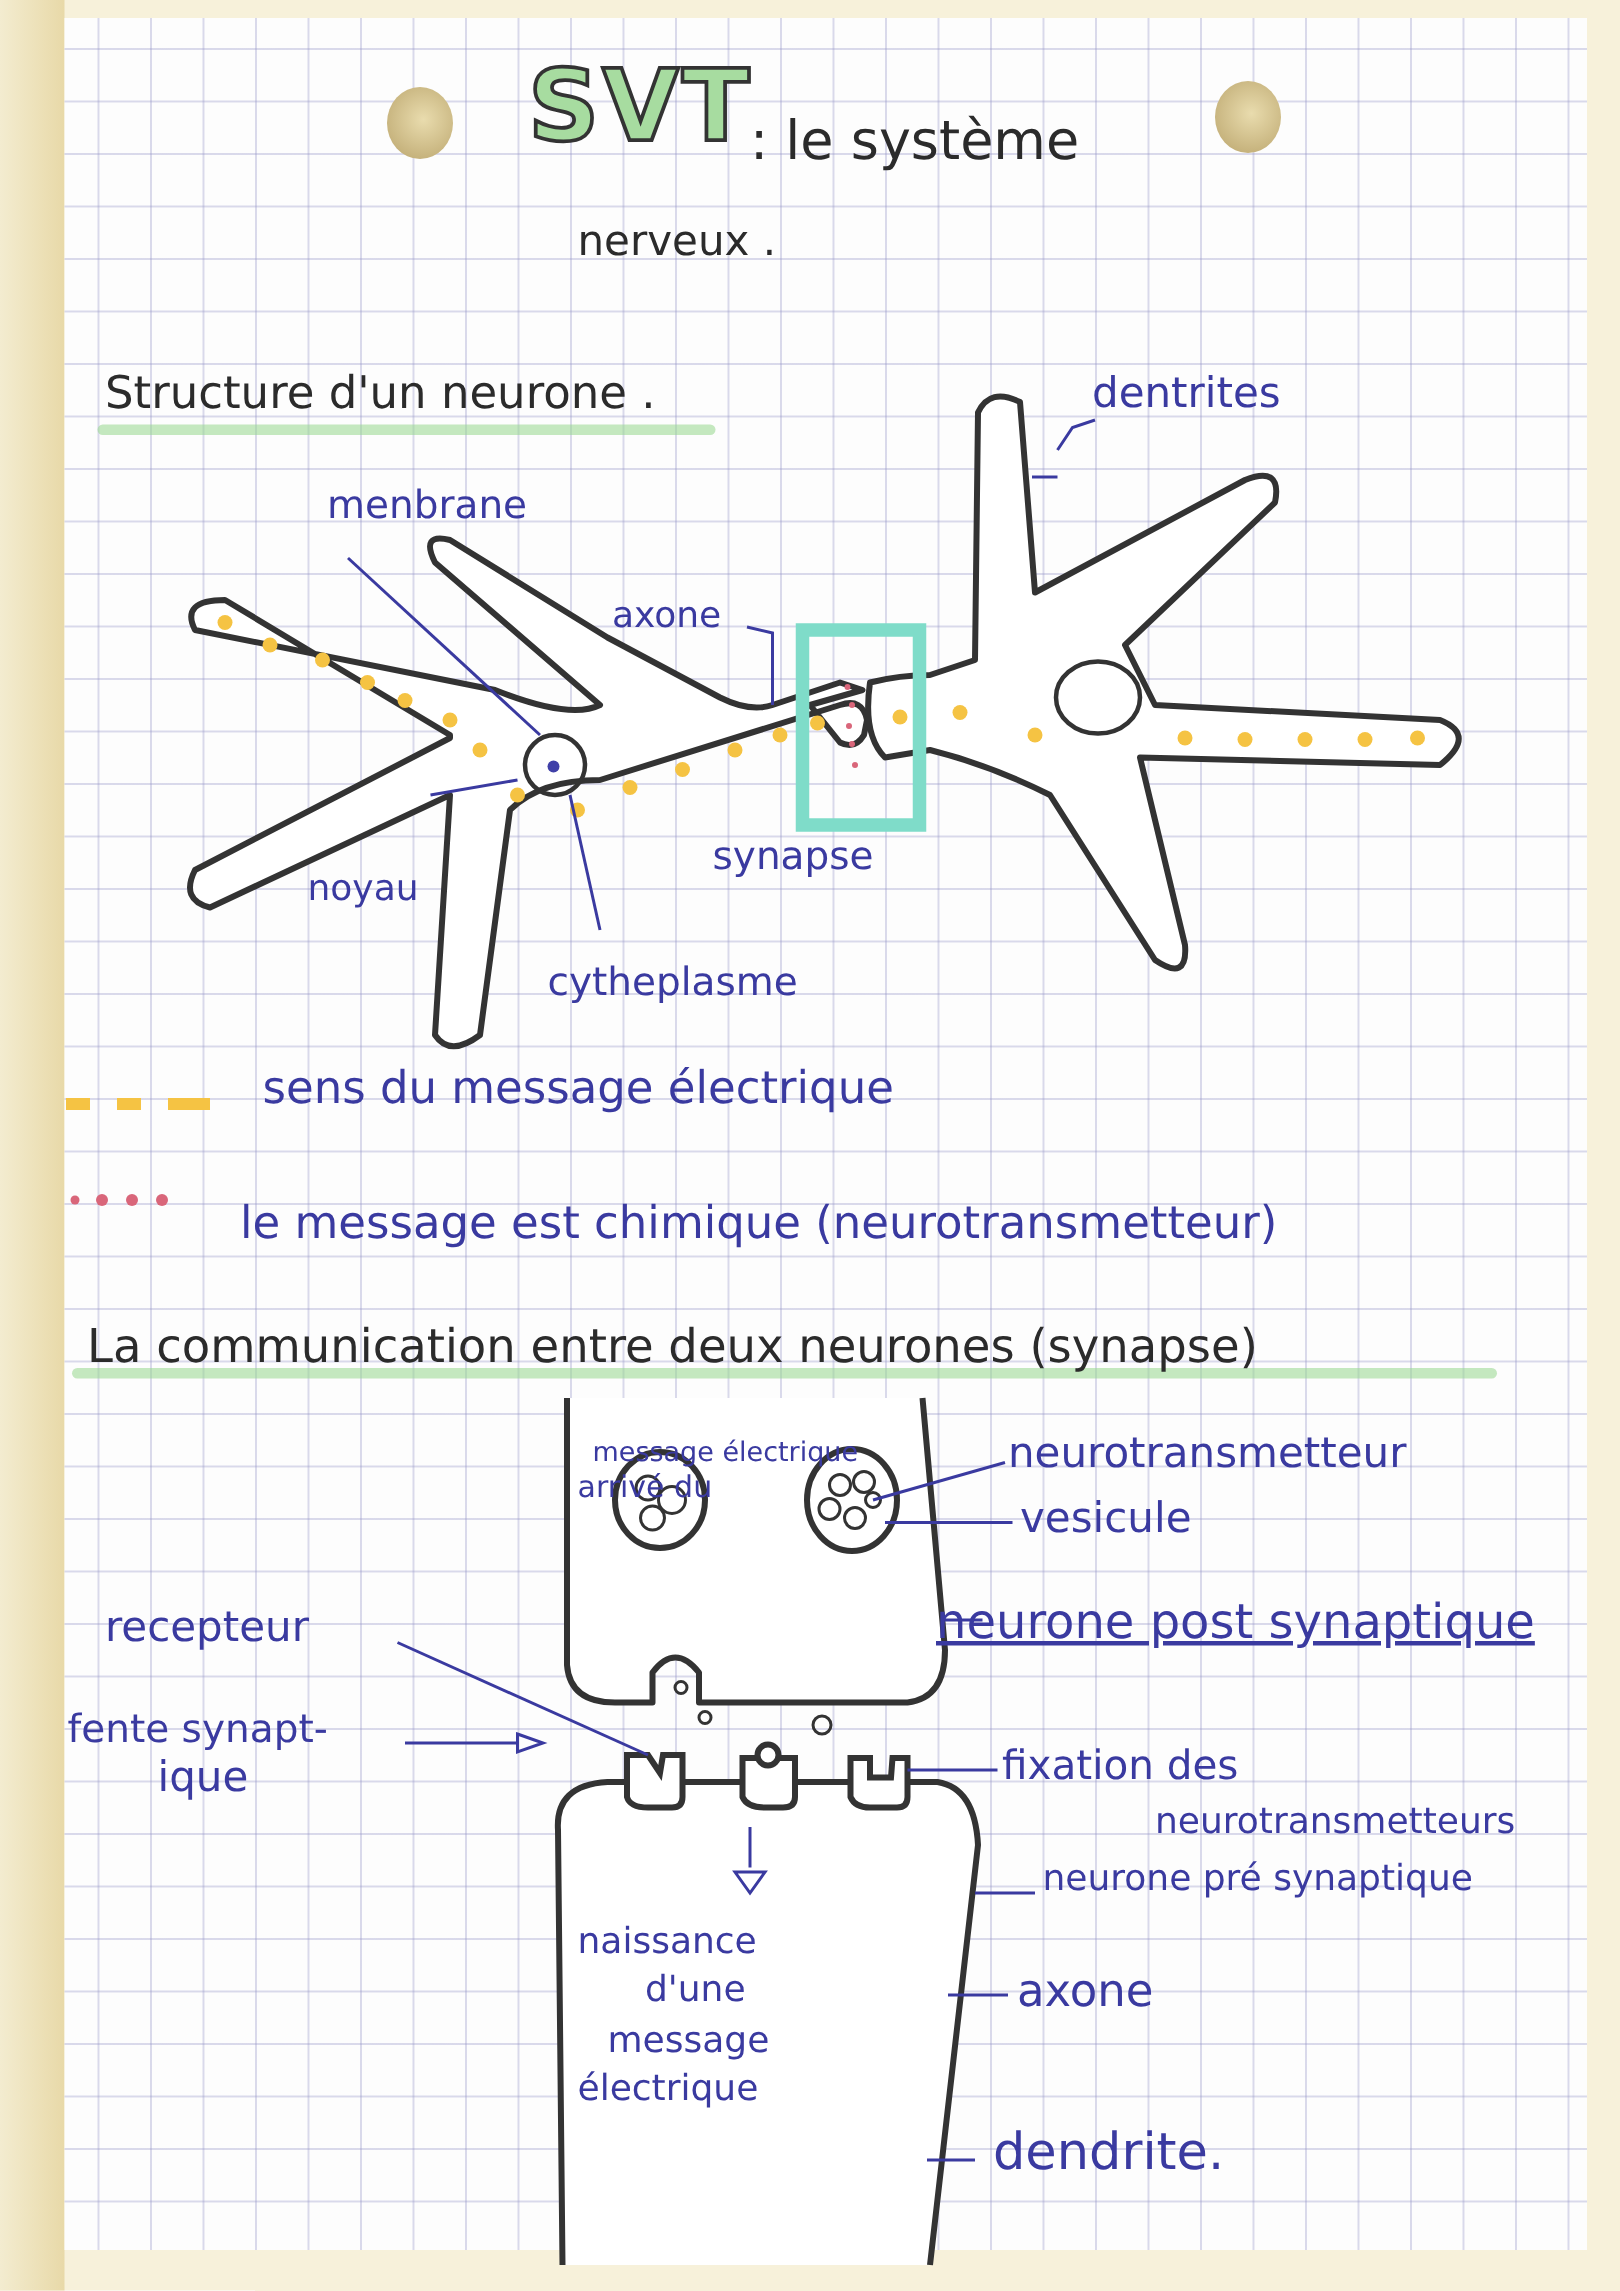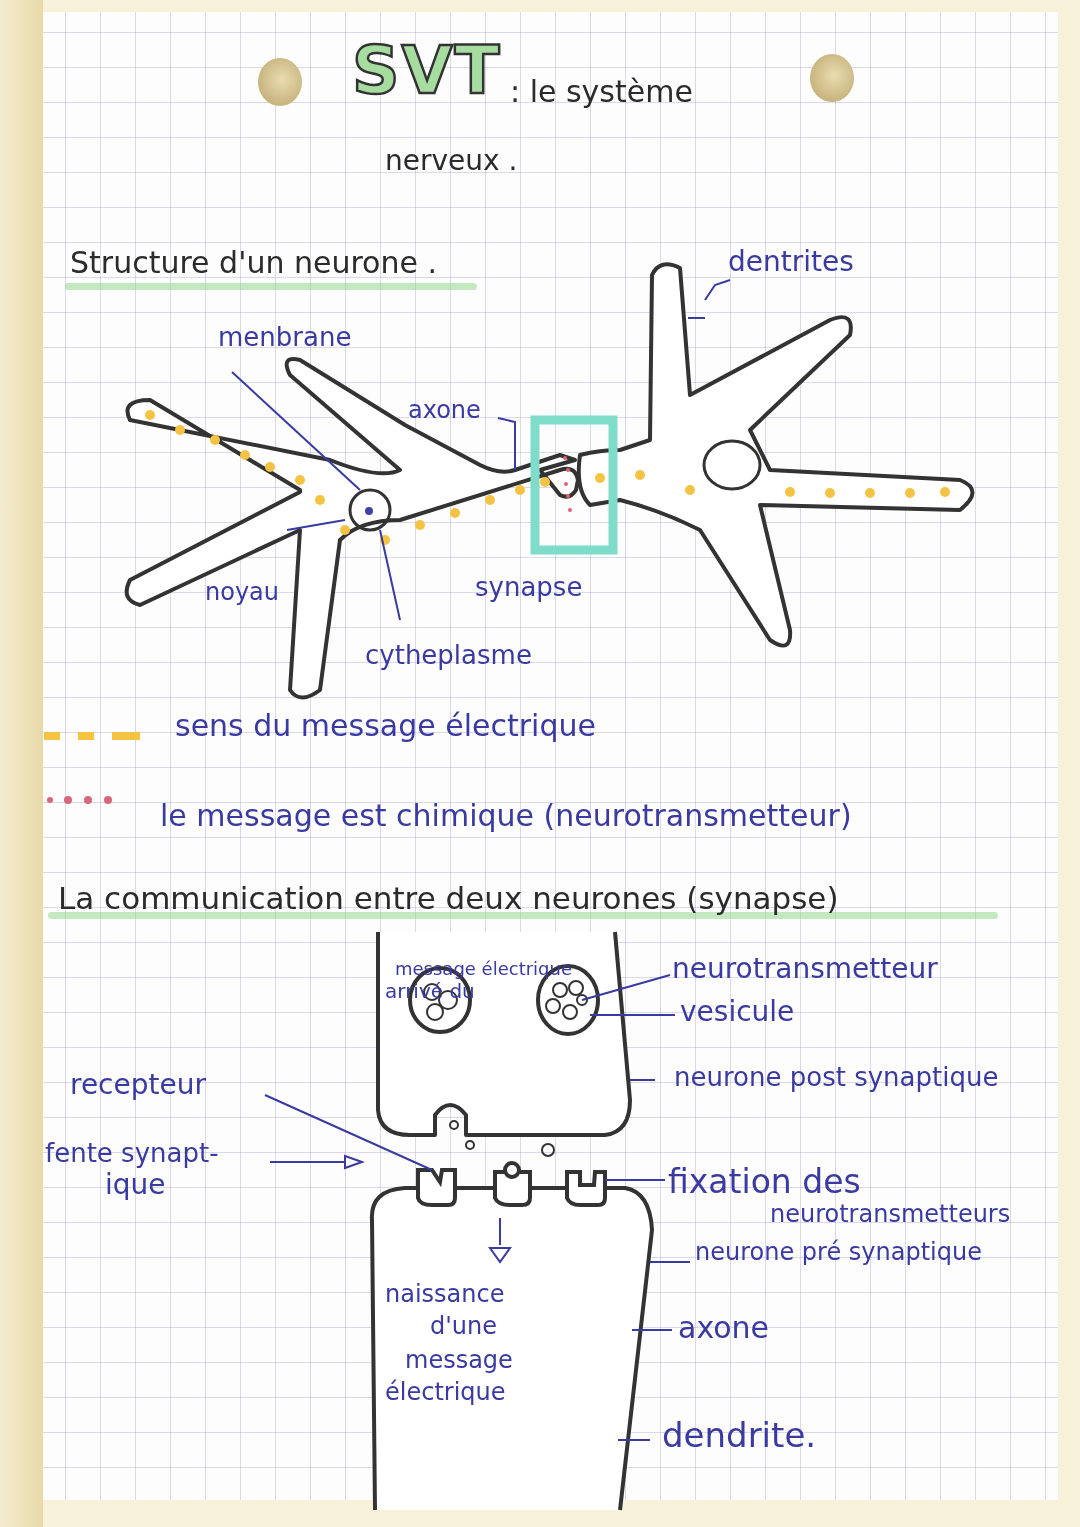--- a/index.html
+++ b/index.html
@@ -21,21 +21,21 @@
 </style>
 </head>
 <body>
 
 <div class="spine"></div>
 <div class="paper"></div>
 <div class="hole" style="left:258px;top:58px;"></div>
 <div class="hole" style="left:810px;top:54px;"></div>
 
 <div class="t title-svt" style="left:352px;top:32px;">SVT</div>
-<div class="t hand-black" style="left:500px;top:74px;font-size:30px;margin-left:10px;">: le système</div>
+<div class="t hand-black" style="left:500px;top:74px;font-size:36px;">: le système</div>
 <div class="t hand-black" style="left:385px;top:144px;font-size:28px;">nerveux .</div>
 
 <div class="hl" style="left:65px;top:283px;width:412px;"></div>
 <div class="t hand-black" style="left:70px;top:245px;font-size:30px;">Structure d'un neurone .</div>
 
 <svg width="1080" height="1527">
   <g fill="#fff" stroke="#333" stroke-width="4" stroke-linejoin="round">
 
     <path d="M130,420 Q120,400 150,400 L300,490 L300,492 L130,580 Q120,600 140,605 L300,530 L290,690 Q300,705 320,690 L340,540 Q360,520 400,520 L560,470 Q575,465 578,480 L576,490 Q570,500 560,495 L540,470 L575,460 L560,455 L515,470 Q500,475 480,465 L405,425 L300,360 Q280,355 290,375 L400,470 Q380,480 330,460 Z"></path>
 
@@ -140,38 +140,38 @@
     <path d="M618,1440 L650,1440"></path>
     <path d="M500,1218 L500,1245"></path>
     <path d="M490,1248 L510,1248 L500,1262 Z"></path>
   </g>
 </svg>
 
 <div class="t hand-blue" style="left:218px;top:322px;font-size:26px;">menbrane</div>
 <div class="t hand-blue" style="left:408px;top:396px;font-size:24px;">axone</div>
 <div class="t hand-blue" style="left:728px;top:245px;font-size:28px;">dentrites</div>
 <div class="t hand-blue" style="left:205px;top:578px;font-size:24px;">noyau</div>
-<div class="t hand-blue" style="left:475px;top:572px;font-size:26px;">synapse</div>
+<div class="t hand-blue" style="left:475px;top:556px;font-size:26px;">synapse</div>
 <div class="t hand-blue" style="left:365px;top:640px;font-size:26px;">cytheplasme</div>
 
 <div class="t hand-blue" style="left:175px;top:708px;font-size:30px;">sens du message électrique</div>
 <div class="t hand-blue" style="left:160px;top:778px;font-size:30px;margin-top:20px;">le message est chimique (neurotransmetteur)</div>
 
 <div class="hl" style="left:48px;top:912px;width:950px;"></div>
 <div class="t hand-black" style="left:58px;top:880px;font-size:31px;">La communication entre deux neurones (synapse)</div>
 
 <div class="t hand-blue" style="left:385px;top:979px;font-size:20px;">arrivé du</div>
 <div class="t hand-blue" style="left:395px;top:958px;font-size:18px;">message électrique</div>
 <div class="t hand-blue" style="left:672px;top:952px;font-size:28px;">neurotransmetteur</div>
 <div class="t hand-blue" style="left:680px;top:995px;font-size:28px;">vesicule</div>
-<div class="t hand-blue" style="left:674px;top:1062px;font-size:26px;">neurone post synaptique</div>
+<div class="t hand-blue" style="left:624px;top:1062px;font-size:32px;text-decoration:underline;">neurone post synaptique</div>
 <div class="t hand-blue" style="left:70px;top:1068px;font-size:28px;">recepteur</div>
 <div class="t hand-blue" style="left:45px;top:1138px;font-size:26px;">fente synapt-</div>
 <div class="t hand-blue" style="left:105px;top:1168px;font-size:28px;">ique</div>
-<div class="t hand-blue" style="left:668px;top:1162px;font-size:33px;">fixation des</div>
+<div class="t hand-blue" style="left:668px;top:1162px;font-size:27px;">fixation des</div>
 <div class="t hand-blue" style="left:770px;top:1200px;font-size:24px;">neurotransmetteurs</div>
 <div class="t hand-blue" style="left:695px;top:1238px;font-size:24px;">neurone pré synaptique</div>
 <div class="t hand-blue" style="left:385px;top:1280px;font-size:24px;">naissance</div>
 <div class="t hand-blue" style="left:430px;top:1312px;font-size:24px;">d'une</div>
 <div class="t hand-blue" style="left:405px;top:1346px;font-size:24px;">message</div>
 <div class="t hand-blue" style="left:385px;top:1378px;font-size:24px;">électrique</div>
 <div class="t hand-blue" style="left:678px;top:1310px;font-size:30px;">axone</div>
 <div class="t hand-blue" style="left:662px;top:1415px;font-size:34px;">dendrite.</div>
 
 </body></html>

